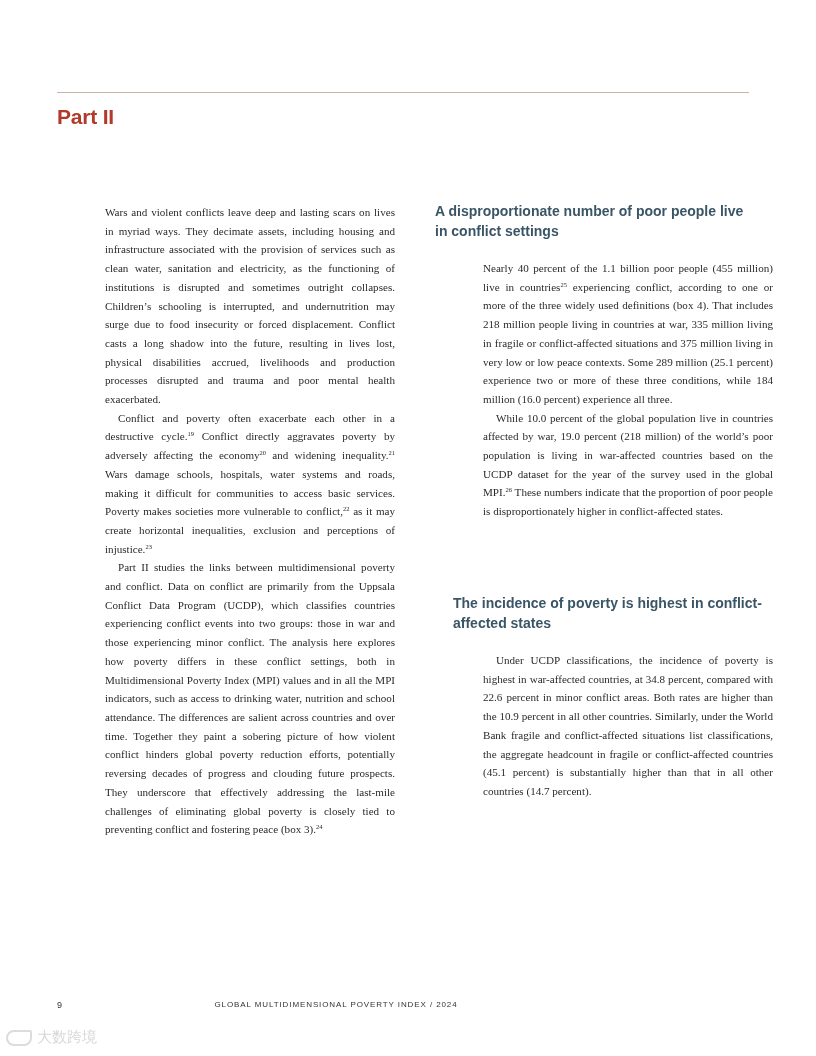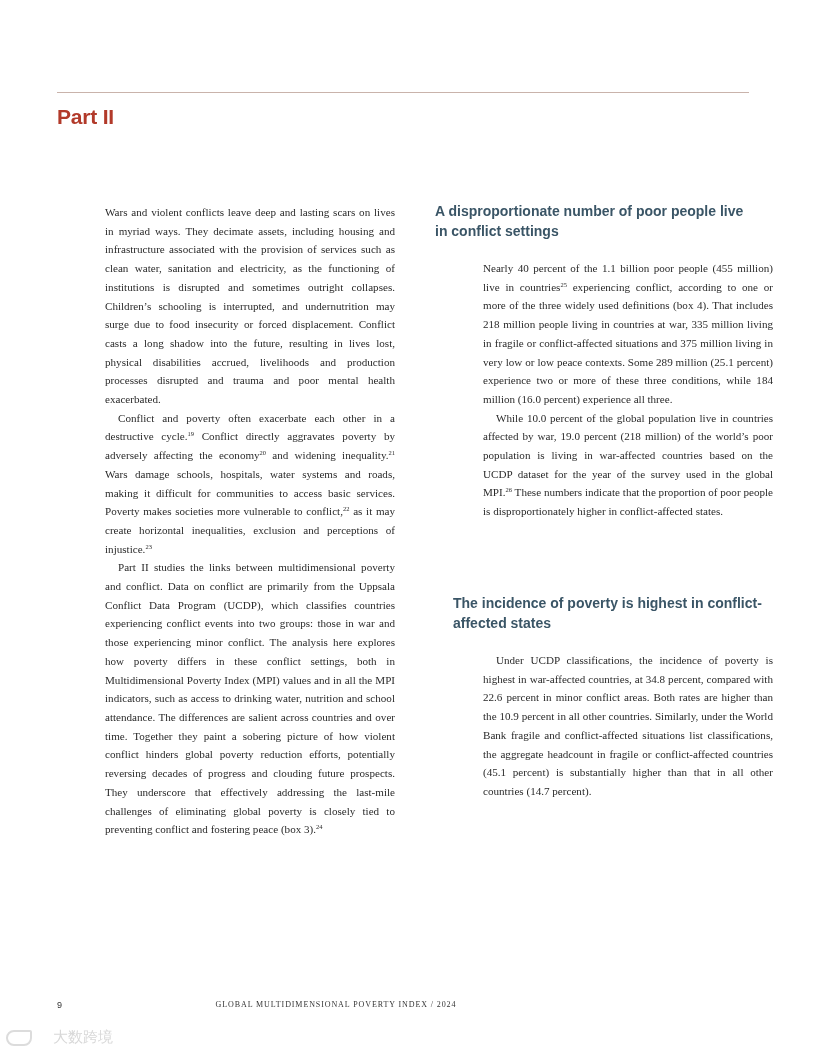--- a/index.html
+++ b/index.html
@@ -11,22 +11,22 @@
   .col p.first { text-indent: 0; }
   .col-left { left: 105px; top: 203px; width: 290px; }
   .col-right { left: 459px; width: 290px; margin-left: 24px; }
   .section-heading { position: absolute; left: 435px; margin: 0; width: 320px; color: #3a5566; font-family: "Liberation Sans", sans-serif; font-weight: bold; font-size: 14px; line-height: 19.5px; }
   .h1 { top: 202px; }
   .h2 { top: 594px; margin-left: 18px; }
   .body1 { top: 259px; }
   .body2 { top: 651px; }
   sup { font-size: 6.5px; line-height: 0; vertical-align: 4px; }
   .footer-num { position: absolute; left: 57px; top: 1000px; font-family: "Liberation Sans", sans-serif; font-size: 9px; color: #333; }
-  .footer-title { position: absolute; left: 0; width: 672px; text-align: center; top: 1000px; font-family: Liberation Serif, serif; font-size: 8px; letter-spacing: 0.9px; color: #333; }
-  .watermark { position: absolute; left: 6px; top: 1028px; font-family: "DejaVu Sans", sans-serif; font-size: 15px; color: #d8d8d8; display: flex; align-items: center; gap: 21px; }
+  .footer-title { position: absolute; left: 0; width: 672px; text-align: center; top: 1000px; font-family: Liberation Sans, sans-serif; font-size: 8px; letter-spacing: 0.9px; color: #333; }
+  .watermark { position: absolute; left: 6px; top: 1028px; font-family: "DejaVu Sans", sans-serif; font-size: 15px; color: #d8d8d8; display: flex; align-items: center; gap: 5px; }
   .wm-logo { width: 26px; height: 16px; border: 2px solid #dcdcdc; border-radius: 8px 2px 8px 8px; box-sizing: border-box; }
 </style>
 </head>
 <body>
 
 <div class="rule"></div>
 
 <h1 class="part-title">
   <span>Part II</span><br>
 </h1>

